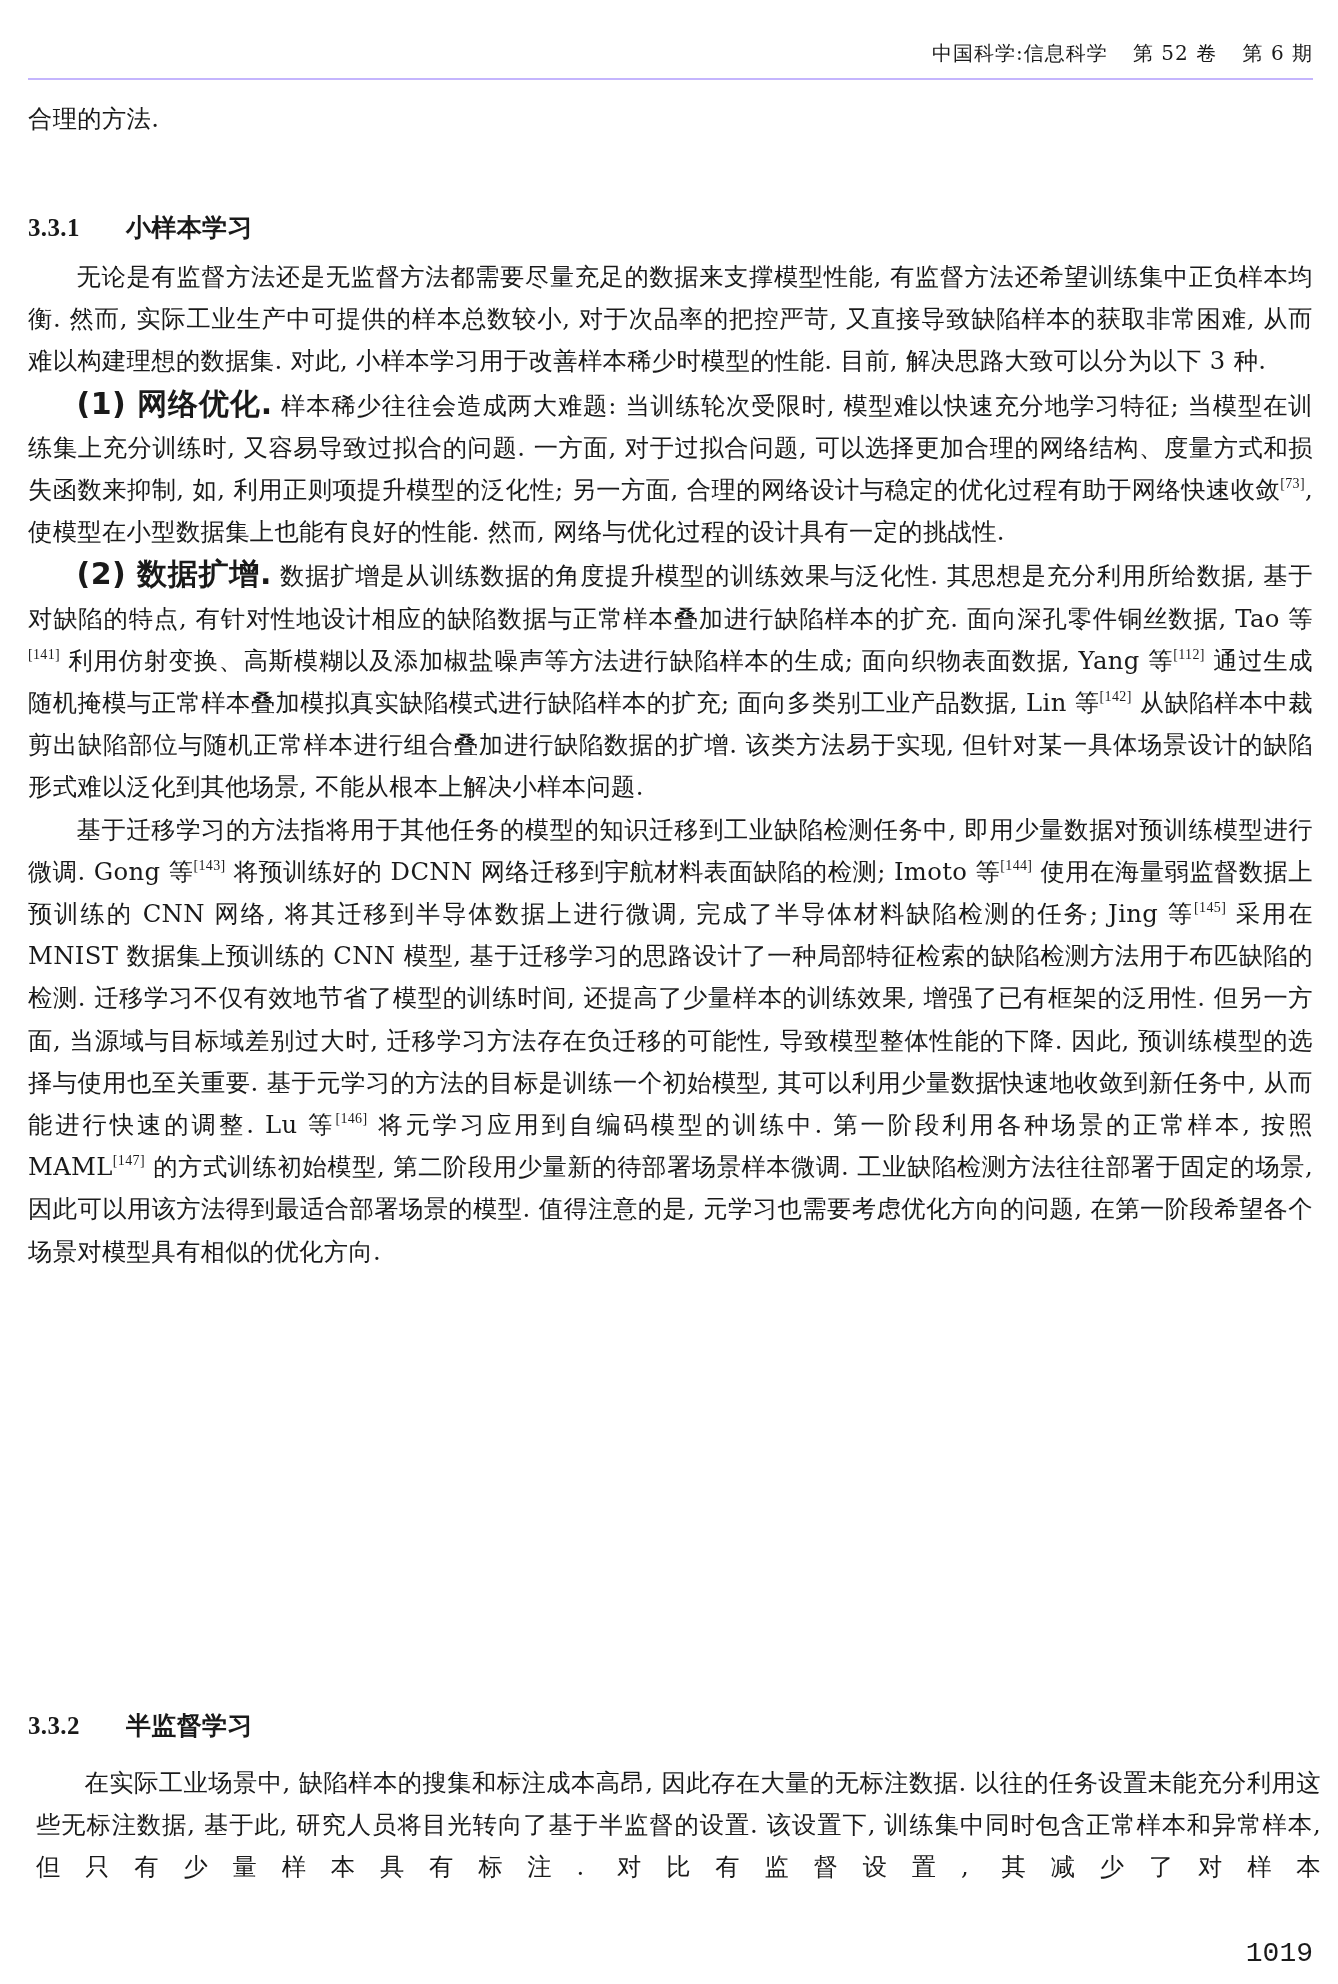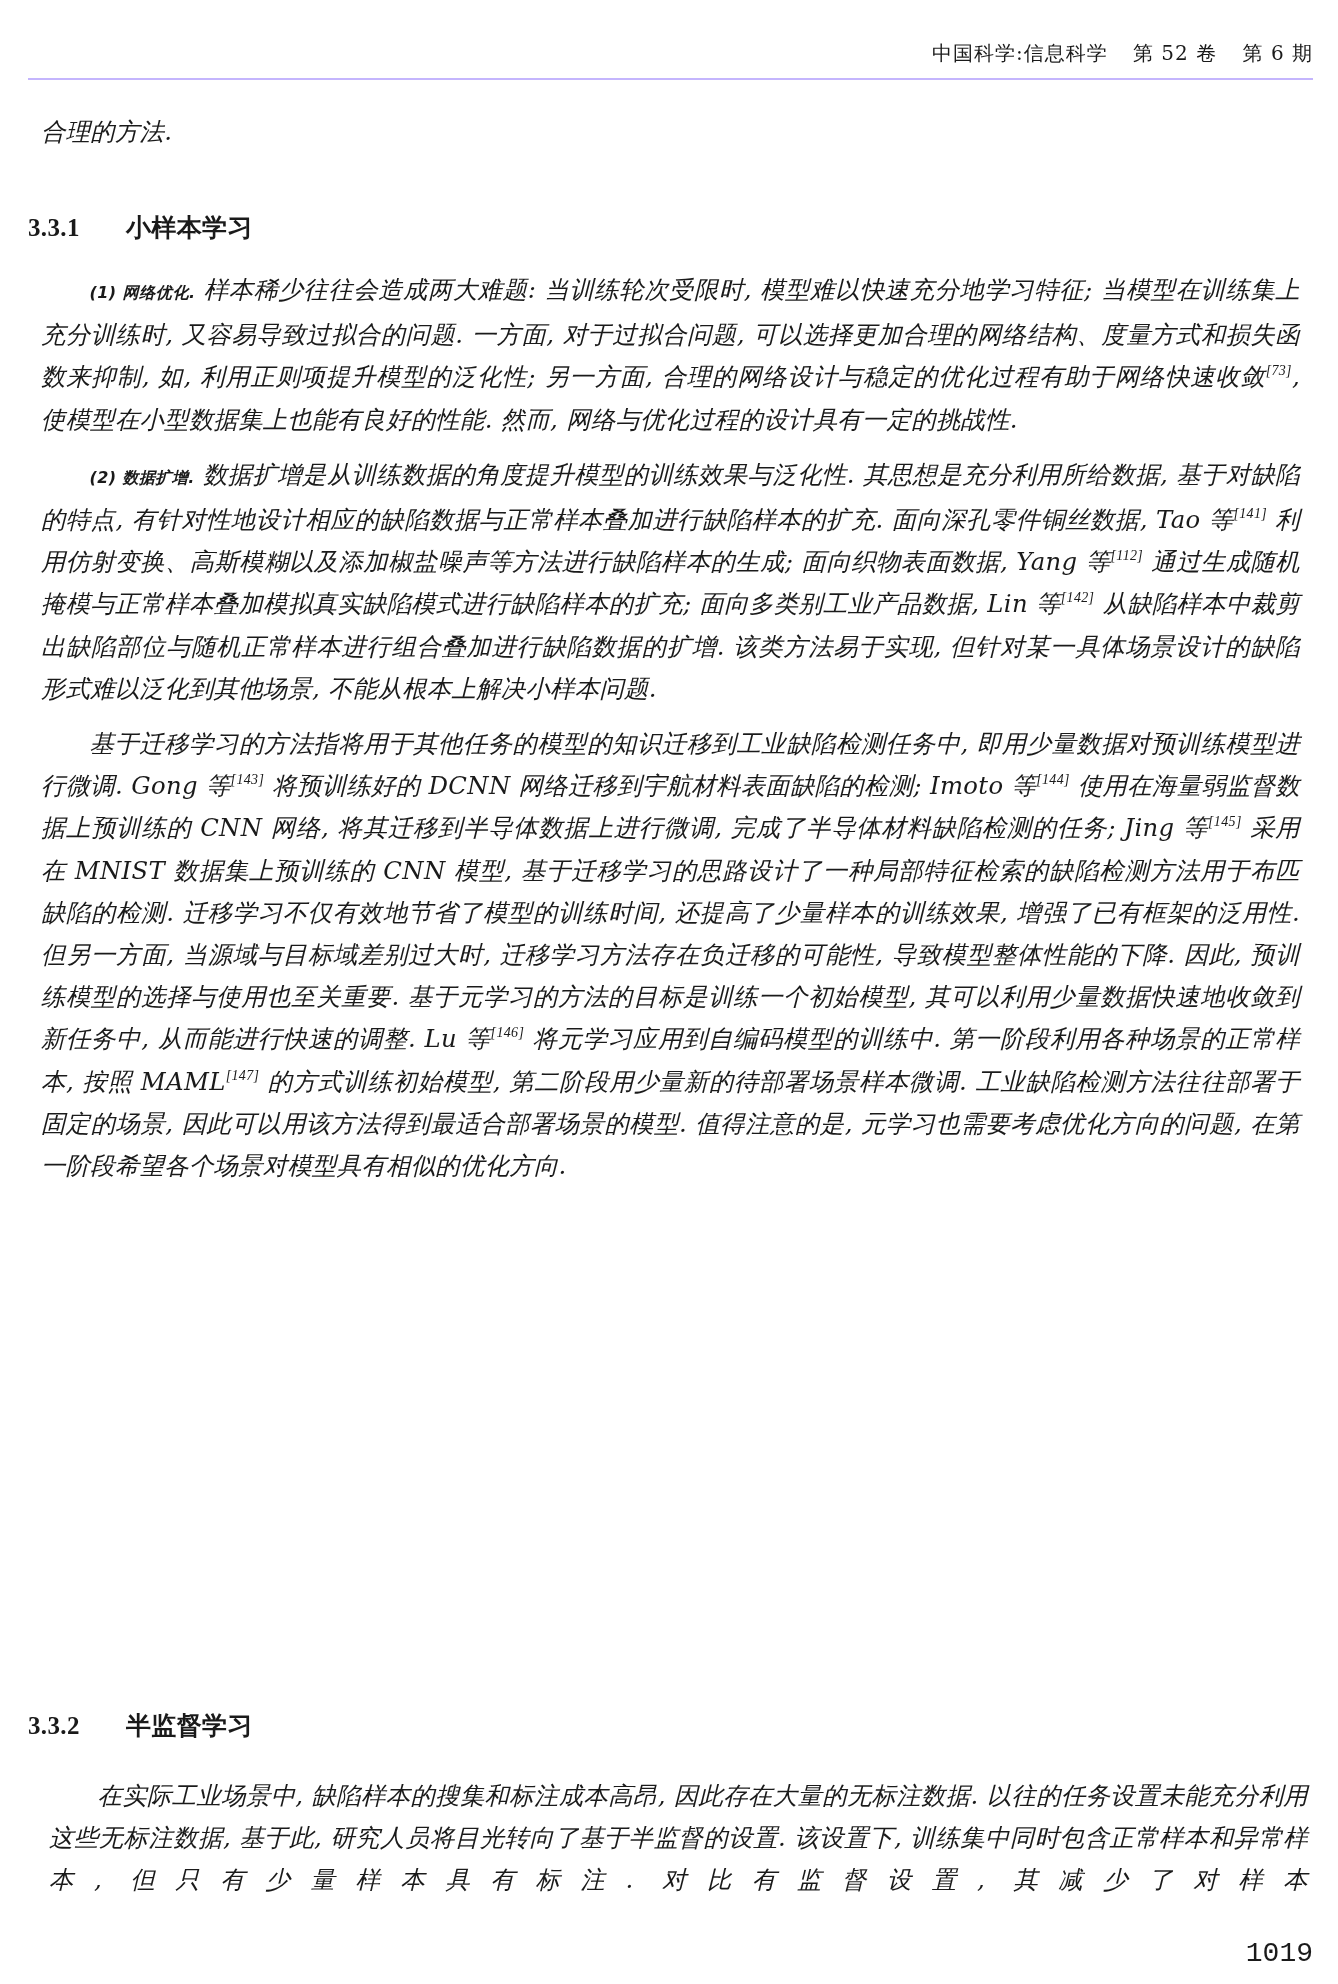--- a/index.html
+++ b/index.html
@@ -14,28 +14,28 @@
     text-align: right; font-size: 20px; line-height: 34px;
     letter-spacing: 1px;
   }
   .page-header .sp { display: inline-block; width: 18px; }
   .body-text {
     position: absolute; left: 28px; width: 1285px; top: 0;
     font-size: 24.3px; line-height: 42.2px;
     text-align: justify; text-justify: inter-character;
     letter-spacing: 0.35px;
   }
-  p { margin: 13px; text-indent: 2em; text-align: justify; text-justify: inter-character; font-style: italic; }
+  p { margin: 0; text-indent: 2em; text-align: justify; text-justify: inter-character; }
   p.noindent { text-indent: 0; }
   .sec-heading {
     font-weight: bold; font-size: 25px; margin: 0;
     font-family: "DejaVu Sans", "Liberation Sans", sans-serif;
   }
   .sec-heading .num { font-family: "Liberation Serif", serif; font-weight: bold; display: inline-block; width: 98px; font-size: 25px;}
-  .runin { font-weight: bold; font-family: "DejaVu Sans", "Liberation Sans", sans-serif; font-size: 16px; }
+  .runin { font-weight: bold; font-family: "DejaVu Sans", "Liberation Sans", sans-serif; font-size: 30px; }
   sup { font-size: 14px; line-height: 0; vertical-align: 10px; font-family: "Liberation Serif", serif; }
   .page-number {
     position: absolute; right: 25px; top: 1938px;
     font-size: 28px; font-family: Liberation Mono, monospace;
   }
 </style>
 </head>
 <body>
 
 <div class="page-header">
@@ -46,20 +46,21 @@
 
 <div class="body-text">
 
   <p class="noindent" style="position:absolute; top:98px; left:0; width:1285px;">合理的方法.</p>
 
   <h3 class="sec-heading" style="position:absolute; top:200px; left:0; line-height:56px;">
     <span class="num">3.3.1</span><span>小样本学习</span>
   </h3>
 
   <div style="position:absolute; top:256px; left:0; width:1285px;">
+    <p>无论是有监督方法还是无监督方法都需要尽量充足的数据来支撑模型性能, 有监督方法还希望训练集中正负样本均衡. 然而, 实际工业生产中可提供的样本总数较小, 对于次品率的把控严苛, 又直接导致缺陷样本的获取非常困难, 从而难以构建理想的数据集. 对此, 小样本学习用于改善样本稀少时模型的性能. 目前, 解决思路大致可以分为以下 3 种.</p>
 
     <p>
       <span class="runin">(1) 网络优化.</span><span> 样本稀少往往会造成两大难题: 当训练轮次受限时, 模型难以快速充分地学习特征; 当模型在训练集上充分训练时, 又容易导致过拟合的问题. 一方面, 对于过拟合问题, 可以选择更加合理的网络结构、度量方式和损失函数来抑制, 如, 利用正则项提升模型的泛化性; 另一方面, 合理的网络设计与稳定的优化过程有助于网络快速收敛</span><sup>[73]</sup><span>, 使模型在小型数据集上也能有良好的性能. 然而, 网络与优化过程的设计具有一定的挑战性.</span>
     </p>
 
     <p>
       <span class="runin">(2) 数据扩增.</span><span> 数据扩增是从训练数据的角度提升模型的训练效果与泛化性. 其思想是充分利用所给数据, 基于对缺陷的特点, 有针对性地设计相应的缺陷数据与正常样本叠加进行缺陷样本的扩充. 面向深孔零件铜丝数据, Tao 等</span><sup>[141]</sup><span> 利用仿射变换、高斯模糊以及添加椒盐噪声等方法进行缺陷样本的生成; 面向织物表面数据, Yang 等</span><sup>[112]</sup><span> 通过生成随机掩模与正常样本叠加模拟真实缺陷模式进行缺陷样本的扩充; 面向多类别工业产品数据, Lin 等</span><sup>[142]</sup><span> 从缺陷样本中裁剪出缺陷部位与随机正常样本进行组合叠加进行缺陷数据的扩增. 该类方法易于实现, 但针对某一具体场景设计的缺陷形式难以泛化到其他场景, 不能从根本上解决小样本问题.</span>
     </p>
 
 

